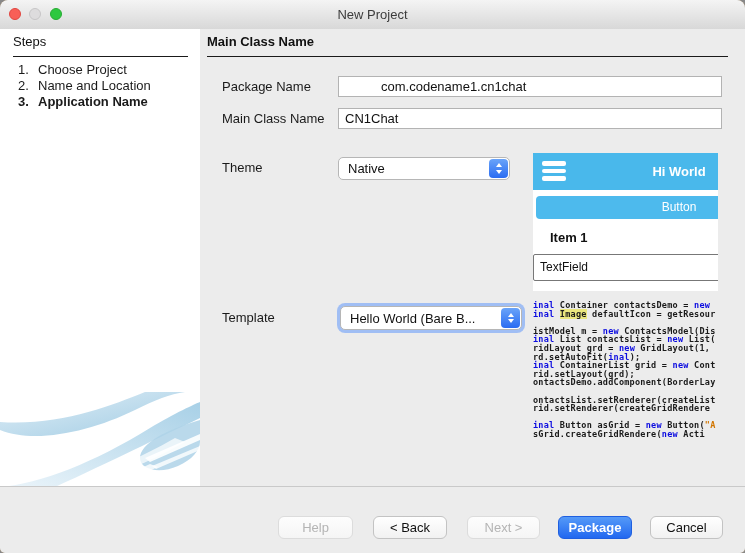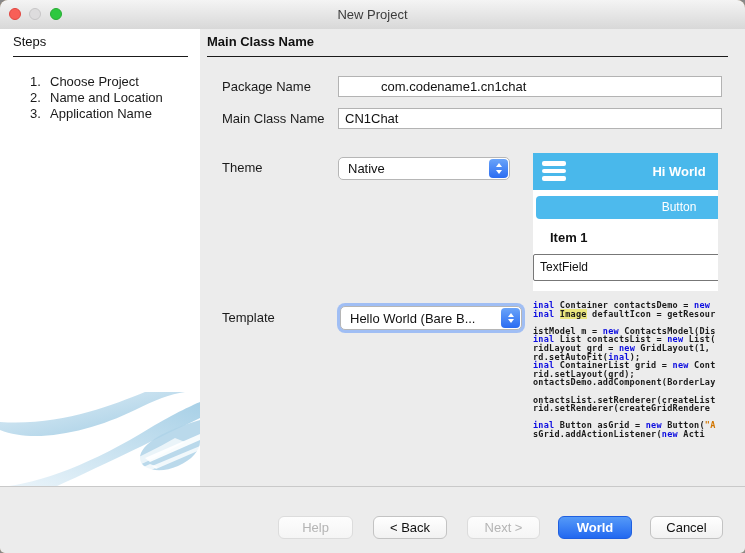--- a/index.html
+++ b/index.html
@@ -11,24 +11,24 @@
   .title{position:absolute;left:0;right:0;top:0;height:29px;line-height:29px;text-align:center;
          font-size:13px;color:#3c3c3c;}
   .tl{position:absolute;top:8px;width:12px;height:12px;border-radius:50%;}
   .tl.red{left:9px;background:#f85f57;border:1px solid #e04640;box-sizing:border-box;}
   .tl.gray{left:29px;background:#dddcdd;border:1px solid #c6c5c6;box-sizing:border-box;}
   .tl.green{left:50px;background:#2dc83f;border:1px solid #27ab33;box-sizing:border-box;}
   
   .sidebar{position:absolute;left:0;top:29px;width:200px;height:458px;background:#ffffff;overflow:hidden;}
   .steps-heading{position:absolute;left:13px;top:5px;width:175px;font-size:13px;font-weight:normal;
                  color:#111;padding-bottom:7px;border-bottom:1px solid #1a1a1a;}
-  .steps-list{position:absolute;left:0;top:33px;margin:12px;padding:0;list-style:none;font-size:13px;color:#1a1a1a;}
+  .steps-list{position:absolute;left:0;top:33px;margin:0;padding:0;list-style:none;font-size:13px;color:#1a1a1a;}
   .steps-list li{height:16px;line-height:16px;}
   .steps-list .num{display:inline-block;width:20px;margin-left:18px;}
-  .steps-list li.active{font-weight:normal;}
+  .steps-list li.active{font-weight:bold;}
   .swoosh{position:absolute;left:0;bottom:0;width:200px;height:95px;}
   
   .main{position:absolute;left:200px;top:29px;width:545px;height:458px;background:#ececec;}
   .main-heading{position:absolute;left:7px;top:5px;width:521px;font-size:13px;font-weight:bold;color:#111;
                 padding-bottom:7px;border-bottom:1px solid #1a1a1a;}
   .fld-label{position:absolute;font-size:13px;color:#1a1a1a;height:16px;line-height:16px;}
   .textfield{position:absolute;background:#fff;border:1px solid #b3b3b3;box-sizing:border-box;height:21px;
              font-size:13px;color:#111;line-height:19px;padding:0 6px;white-space:nowrap;overflow:hidden;}
   .combo{position:absolute;background:#fff;border:1px solid #b6b6b6;border-radius:5px;box-sizing:border-box;
          display:flex;align-items:center;overflow:hidden;}
@@ -167,25 +167,25 @@
         <div class="ln"><span>ridLayout grd = </span><span class="tok-k">new</span><span> GridLayout(1,</span></div>
         <div class="ln"><span>rd.setAutoFit(</span><span class="tok-k">inal</span><span>);</span></div>
         <div class="ln"><span class="tok-k">inal </span><span>ContainerList grid = </span><span class="tok-k">new</span><span> Cont</span></div>
         <div class="ln"><span>rid.setLayout(grd);</span></div>
         <div class="ln"><span>ontactsDemo.addComponent(BorderLay</span></div>
         <div class="ln">&nbsp;</div>
         <div class="ln"><span>ontactsList.setRenderer(createList</span></div>
         <div class="ln"><span>rid.setRenderer(createGridRendere</span></div>
         <div class="ln">&nbsp;</div>
         <div class="ln"><span class="tok-k">inal </span><span>Button asGrid = </span><span class="tok-k">new</span><span> Button(</span><span class="tok-s">"A</span></div>
-        <div class="ln"><span>sGrid.addActionListener(</span><span class="tok-k">new</span><span> Acti</span></div>
+        <div class="ln"><span>sGrid.createGridRendere(</span><span class="tok-k">new</span><span> Acti</span></div>
       </div>
   </div>
 
   <div class="footer">
     <div class="btn disabled" style="left:278px;width:75px;">Help</div>
     <div class="btn" style="left:373px;width:74px;">&lt; Back</div>
     <div class="btn disabled" style="left:467px;width:73px;">Next &gt;</div>
-    <div class="btn primary" style="left:558px;width:74px;">World</div>
+    <div class="btn primary" style="left:558px;width:74px;">Package</div>
     <div class="btn" style="left:650px;width:73px;">Cancel</div>
   </div>
 
 </div>
 
 </body></html>

